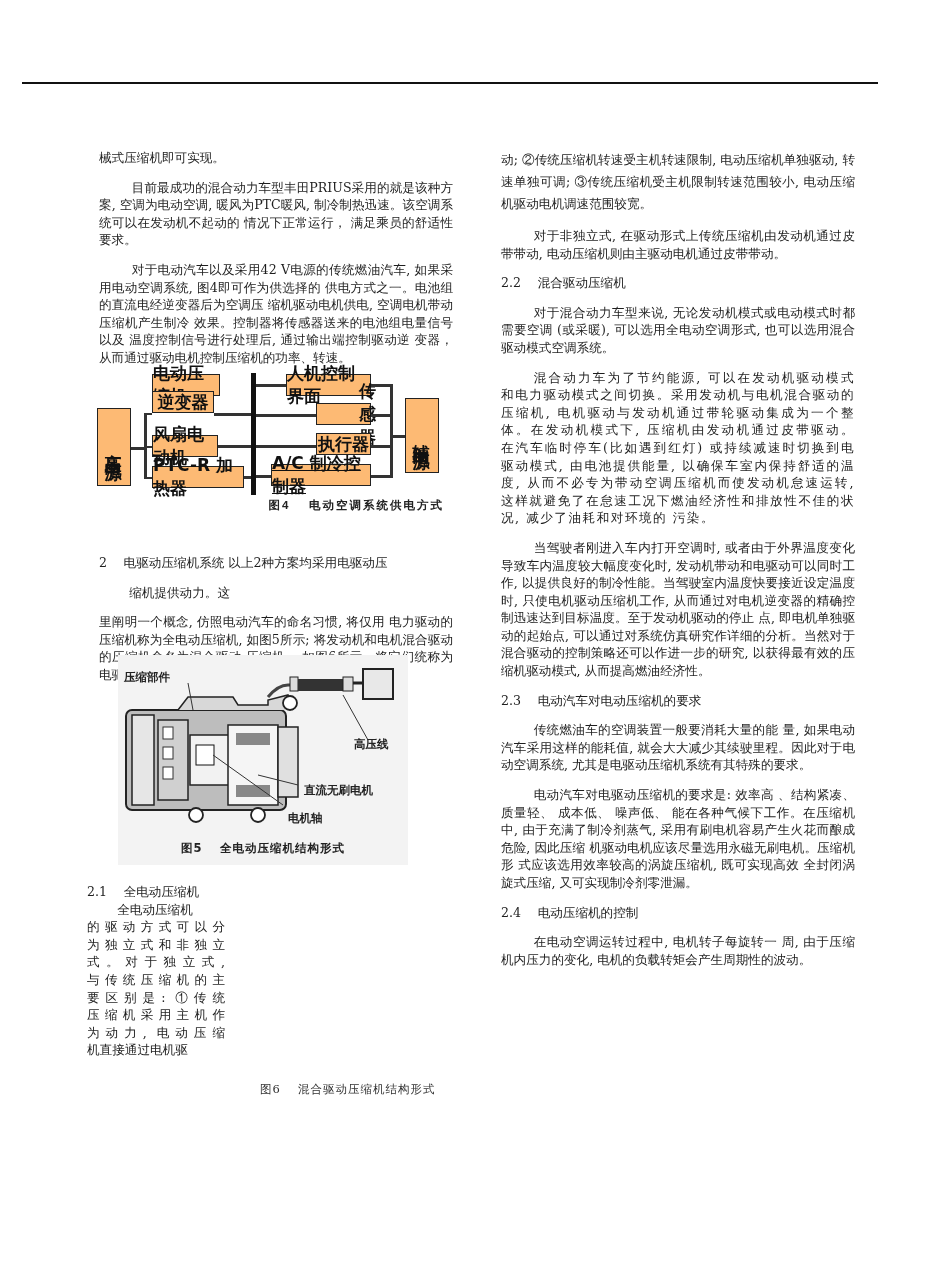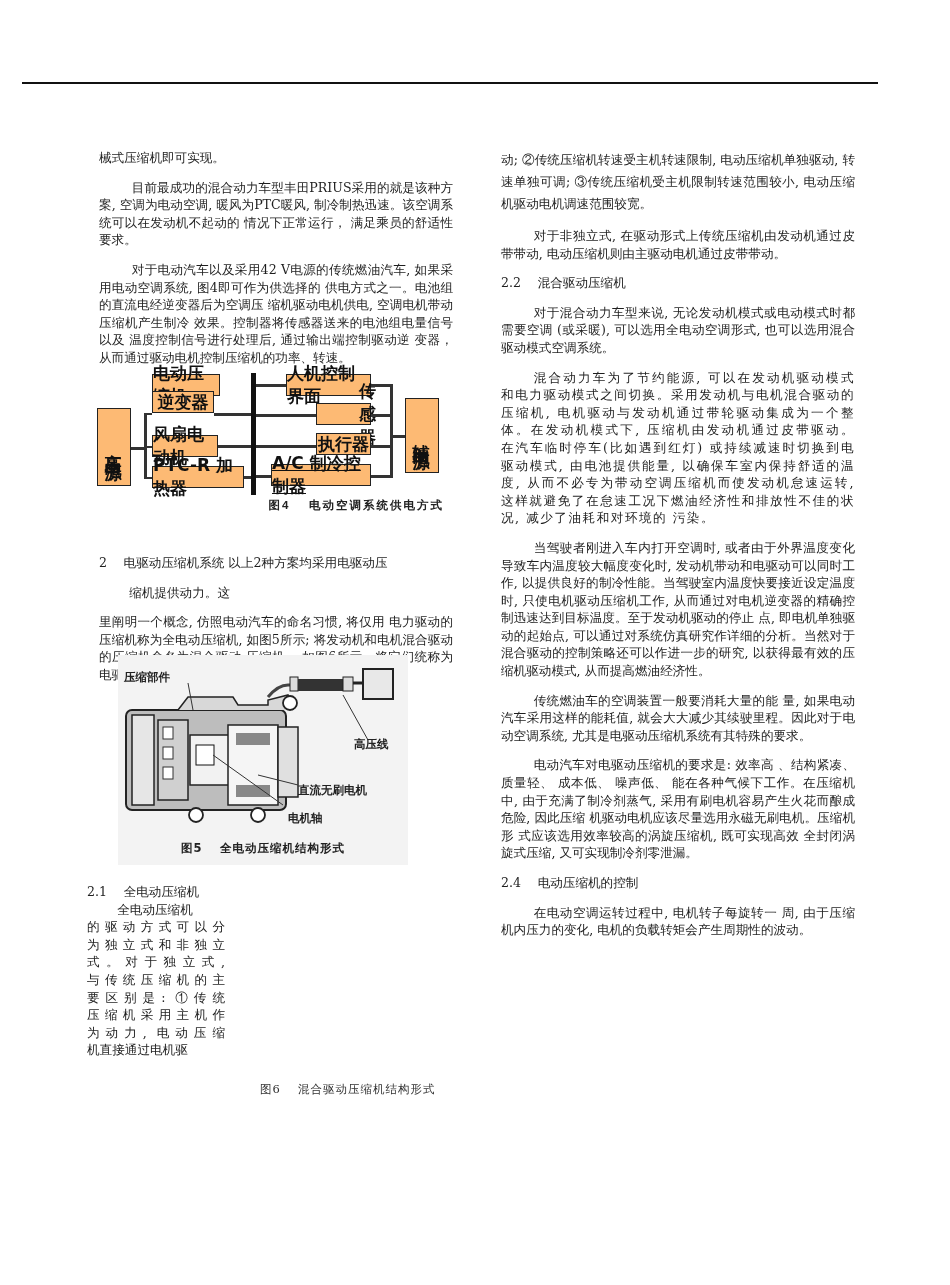--- a/index.html
+++ b/index.html
@@ -119,21 +119,21 @@
     <path d="M235 28 L245 28" stroke="#222" stroke-width="3"></path>
     <rect x="245" y="14" width="30" height="30" fill="#e8e8e8" stroke="#222" stroke-width="2"></rect>
 
     <line x1="70" y1="28" x2="75" y2="55" stroke="#333" stroke-width="1"></line>
     <line x1="225" y1="40" x2="250" y2="85" stroke="#333" stroke-width="1"></line>
     <line x1="140" y1="120" x2="180" y2="130" stroke="#333" stroke-width="1"></line>
     <line x1="95" y1="100" x2="165" y2="150" stroke="#333" stroke-width="1"></line>
   </svg>
   <div class="lbl" style="left:6px;top:15px;">压缩部件</div>
   <div class="lbl" style="left:236px;top:82px;">高压线</div>
-  <div class="lbl" style="left:180px;top:128px;">直流无刷电机</div>
+  <div class="lbl" style="left:180px;top:128px;padding-left:6px;">直流无刷电机</div>
   <div class="lbl" style="left:170px;top:156px;">电机轴</div>
   <div class="cap">图5　 全电动压缩机结构形式</div>
 </div>
 
 <div class="narrow">
   <p style="text-align-last:left;">2.1　 全电动压缩机</p>
   <p style="text-indent:2.4em;text-align-last:left;">全电动压缩机</p>
   <p>的驱动方式可以分</p>
   <p>为独立式和非独立</p>
   <p>式 。 对 于 独 立 式 ,</p>
@@ -146,17 +146,18 @@
 
 <div class="fig6cap">图6　 混合驱动压缩机结构形式</div>
 
 <div class="col right">
   <p style="line-height:22px;">动;  ②传统压缩机转速受主机转速限制,  电动压缩机单独驱动,  转速单独可调;  ③传统压缩机受主机限制转速范围较小,  电动压缩机驱动电机调速范围较宽。</p>
   <p class="ind">对于非独立式, 在驱动形式上传统压缩机由发动机通过皮带带动, 电动压缩机则由主驱动电机通过皮带带动。</p>
   <p class="h">2.2　 混合驱动压缩机</p>
   <p class="ind">对于混合动力车型来说, 无论发动机模式或电动模式时都需要空调 (或采暖),  可以选用全电动空调形式,  也可以选用混合驱动模式空调系统。</p>
   <p class="ind" style="letter-spacing:0.12em;">混合动力车为了节约能源, 可以在发动机驱动模式和电力驱动模式之间切换。采用发动机与电机混合驱动的压缩机, 电机驱动与发动机通过带轮驱动集成为一个整体。在发动机模式下, 压缩机由发动机通过皮带驱动。 在汽车临时停车(比如遇到红灯) 或持续减速时切换到电驱动模式, 由电池提供能量, 以确保车室内保持舒适的温度, 从而不必专为带动空调压缩机而使发动机怠速运转, 这样就避免了在怠速工况下燃油经济性和排放性不佳的状况, 减少了油耗和对环境的 污染。</p>
   <p class="ind">当驾驶者刚进入车内打开空调时, 或者由于外界温度变化导致车内温度较大幅度变化时, 发动机带动和电驱动可以同时工作, 以提供良好的制冷性能。当驾驶室内温度快要接近设定温度时, 只使电机驱动压缩机工作,  从而通过对电机逆变器的精确控制迅速达到目标温度。至于发动机驱动的停止 点, 即电机单独驱动的起始点, 可以通过对系统仿真研究作详细的分析。当然对于混合驱动的控制策略还可以作进一步的研究, 以获得最有效的压缩机驱动模式,  从而提高燃油经济性。</p>
+  <p class="h">2.3　 电动汽车对电动压缩机的要求</p>
   <p class="ind">传统燃油车的空调装置一般要消耗大量的能 量, 如果电动汽车采用这样的能耗值, 就会大大减少其续驶里程。因此对于电动空调系统, 尤其是电驱动压缩机系统有其特殊的要求。</p>
   <p class="ind">电动汽车对电驱动压缩机的要求是:  效率高 、结构紧凑、 质量轻、 成本低、 噪声低、 能在各种气候下工作。在压缩机中,  由于充满了制冷剂蒸气, 采用有刷电机容易产生火花而酿成危险,  因此压缩 机驱动电机应该尽量选用永磁无刷电机。压缩机形 式应该选用效率较高的涡旋压缩机,  既可实现高效 全封闭涡旋式压缩,  又可实现制冷剂零泄漏。</p>
   <p class="h">2.4　 电动压缩机的控制</p>
   <p class="ind">在电动空调运转过程中, 电机转子每旋转一 周, 由于压缩机内压力的变化, 电机的负载转矩会产生周期性的波动。</p>
 </div>
 
 </body></html>

